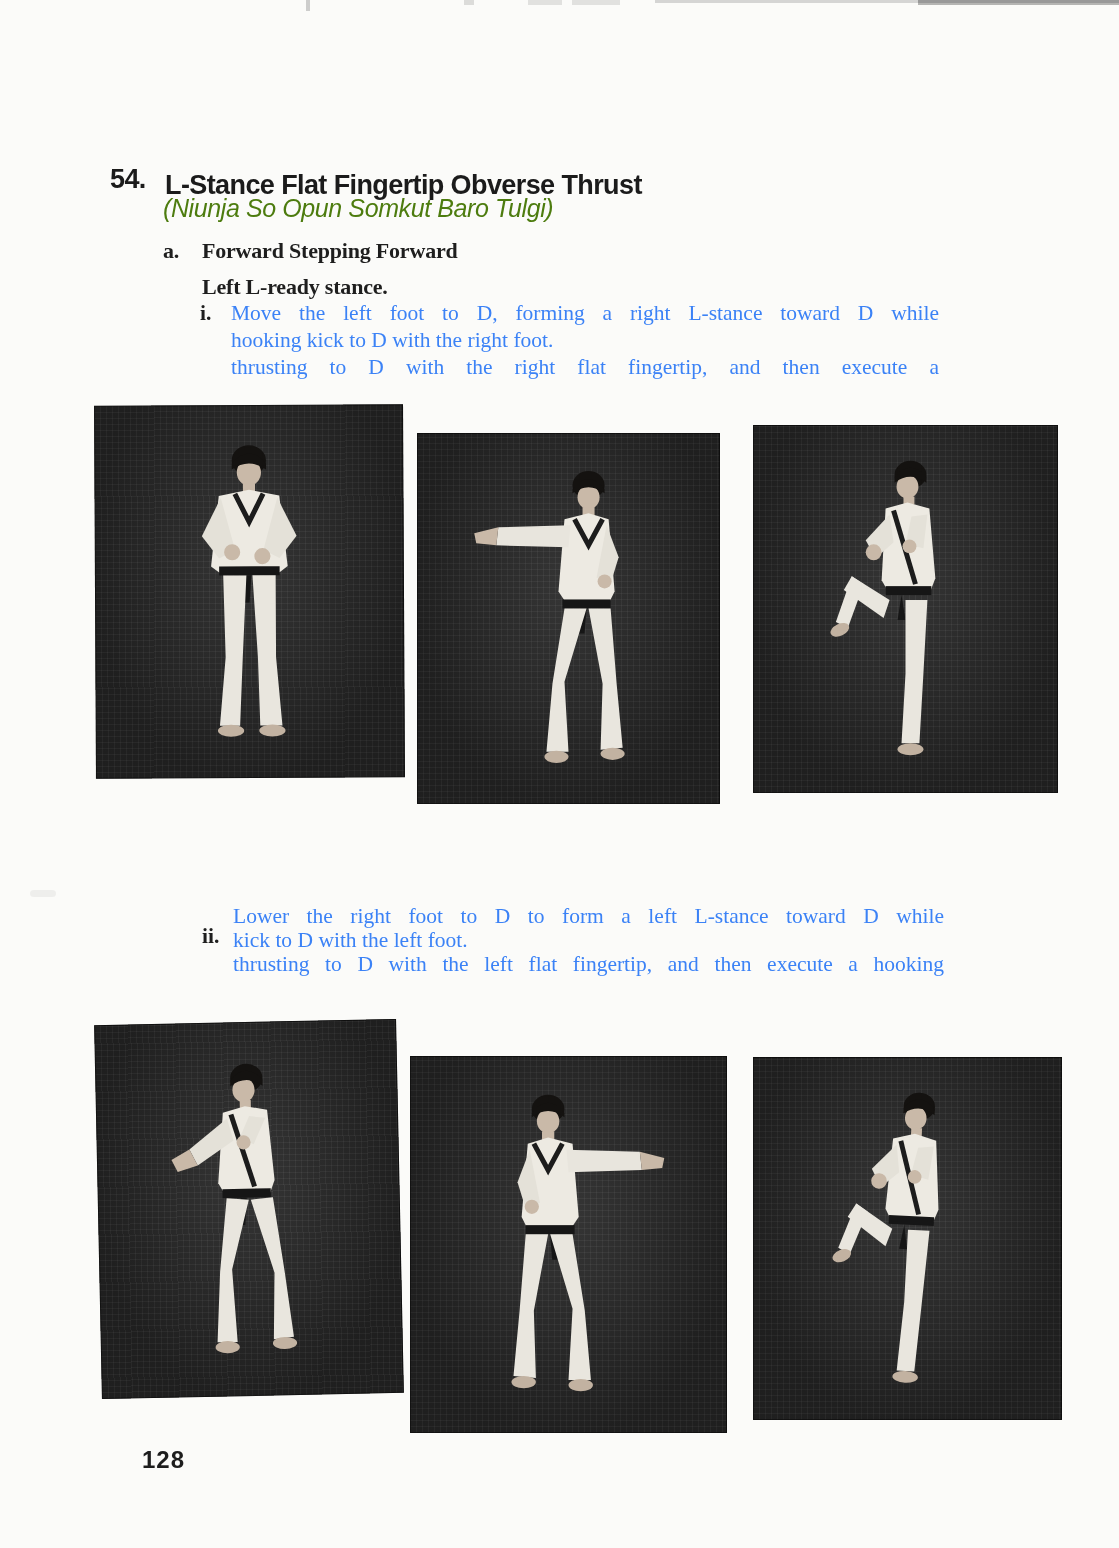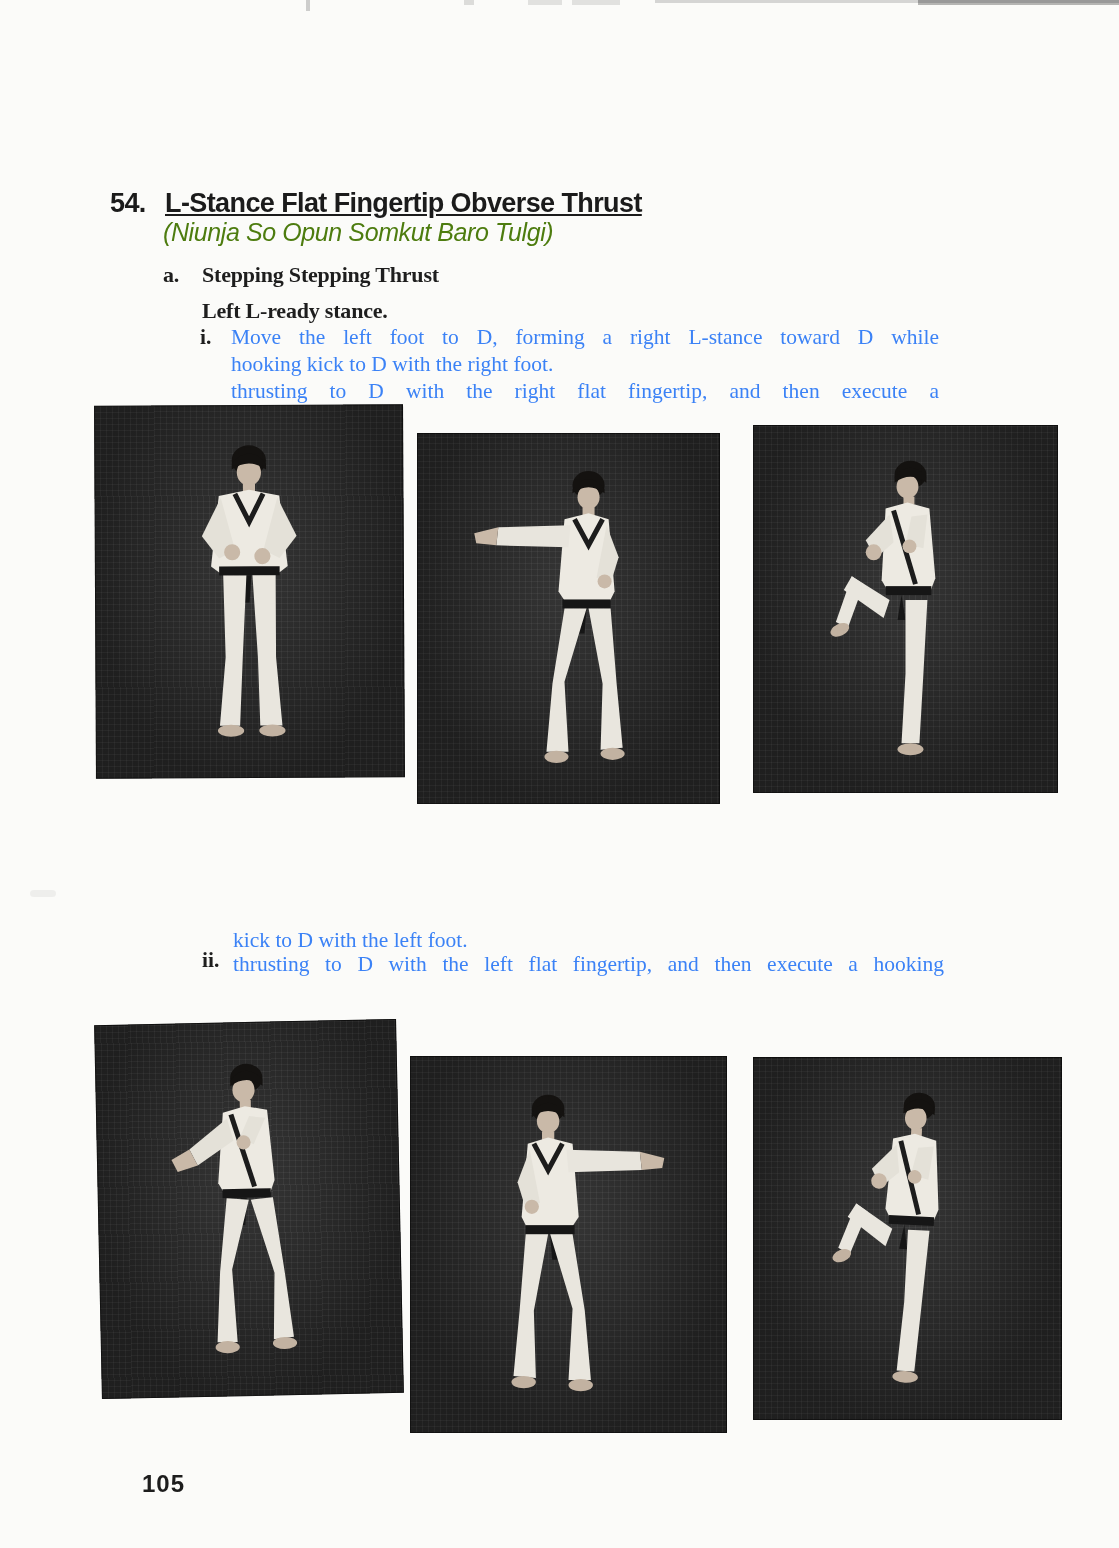--- a/index.html
+++ b/index.html
@@ -5,21 +5,21 @@
   html,body{margin:0;padding:0;background:#e8e8e6;}
   .page{
     position:relative;
     width:1119px;height:1548px;
     margin:0 auto;
     background:var(--paper,#fbfbf9);
     font-family:"Liberation Serif","DejaVu Serif",serif;
     color:var(--ink,#222);
     overflow:hidden;
   }
-  .abs{position:absolute;line-height:1;margin-top:24px;}
+  .abs{position:absolute;line-height:1;}
   
   .h-num,.h-title{
     font-family:"Liberation Sans","DejaVu Sans",sans-serif;
     font-weight:bold;font-size:27px;letter-spacing:-0.6px;color:#1b1b1b;
   }
   .h-rom{
     font-family:"Liberation Sans","DejaVu Sans",sans-serif;
     font-style:italic;font-size:25px;letter-spacing:-0.4px;color:#4d7c0f;
   }
   .sec-label,.sec-title,.stance{
@@ -56,25 +56,25 @@
 
   <div class="artifact" style="left:306px;top:0;width:4px;height:11px;background:rgba(0,0,0,0.18);"></div>
   <div class="artifact" style="left:464px;top:0;width:10px;height:5px;background:rgba(0,0,0,0.12);"></div>
   <div class="artifact" style="left:528px;top:0;width:34px;height:5px;background:rgba(0,0,0,0.10);"></div>
   <div class="artifact" style="left:572px;top:0;width:48px;height:5px;background:rgba(0,0,0,0.10);"></div>
   <div class="artifact" style="left:655px;top:0;width:464px;height:3px;background:rgba(0,0,0,0.15);"></div>
   <div class="artifact" style="left:918px;top:0;width:201px;height:5px;background:rgba(0,0,0,0.28);"></div>
   <div class="artifact" style="left:30px;top:890px;width:26px;height:7px;background:rgba(0,0,0,0.05);border-radius:4px;"></div>
 
   <div class="abs h-num" style="left:110px;top:166px;">54.</div>
-  <div class="abs h-title" style="left:165px;top:166px;text-decoration:underline;">L-Stance Flat Fingertip Obverse Thrust</div>
+  <div class="abs h-title" style="left:165px;top:172px;">L-Stance Flat Fingertip Obverse Thrust</div>
   <div class="abs h-rom" style="left:163px;top:196px;">(Niunja So Opun Somkut Baro Tulgi)</div>
 
   <div class="abs sec-label" style="left:163px;top:240px;">a.</div>
-  <div class="abs sec-title" style="left:202px;top:240px;">Stepping Stepping Thrust</div>
+  <div class="abs sec-title" style="left:202px;top:240px;">Forward Stepping Forward</div>
   <div class="abs stance" style="left:202px;top:276px;text-align:center;">Left L-ready stance.</div>
 
   <div class="abs step-label" style="left:200px;top:303px;">i.</div>
   <div class="abs step-body" style="left:231px;top:300px;width:708px;">
     <div class="line just">Move the left foot to D, forming a right L-stance toward D while</div>
     <div class="line">hooking kick to D with the right foot.</div>
     <div class="line just">thrusting to D with the right flat fingertip, and then execute a</div>
   </div>
 
   <div class="photo" style="left:95px;top:405px;width:309px;height:373px;transform:rotate(-0.3deg);" aria-label="left L-ready stance, front view">
@@ -88,41 +88,42 @@
       </svg>
   </div>
   <div class="photo" style="left:753px;top:425px;width:305px;height:368px;" aria-label="hooking kick with the right foot, side view">
     <svg viewBox="0 0 300 370" preserveAspectRatio="xMidYMax meet">
         <use href="#pose3"></use>
       </svg>
   </div>
 
   <div class="abs step-label" style="left:202px;top:926px;">ii.</div>
   <div class="abs step-body step-body2" style="left:233px;top:904px;width:711px;">
+    <div class="line just">Lower the right foot to D to form a left L-stance toward D while</div>
     <div class="line">kick to D with the left foot.</div>
     <div class="line just">thrusting to D with the left flat fingertip, and then execute a hooking</div>
   </div>
 
   <div class="photo" style="left:98px;top:1022px;width:302px;height:374px;transform:rotate(-1.2deg);" aria-label="left L-stance flat fingertip thrust, side view">
     <svg viewBox="0 0 300 370" preserveAspectRatio="xMidYMax meet">
         <use href="#pose4"></use>
       </svg>
   </div>
   <div class="photo" style="left:410px;top:1056px;width:317px;height:377px;" aria-label="left flat fingertip thrust in left L-stance, front view">
     <svg viewBox="0 0 300 370" preserveAspectRatio="xMidYMax meet">
         <use href="#pose2" transform="translate(300,0) scale(-1,1)"></use>
       </svg>
   </div>
   <div class="photo" style="left:753px;top:1057px;width:309px;height:363px;" aria-label="hooking kick with the left foot, side view">
     <svg viewBox="0 0 300 370" preserveAspectRatio="xMidYMax meet">
         <use href="#pose3" transform="rotate(3 150 185)"></use>
       </svg>
   </div>
 
-  <div class="abs pagenum" style="left:142px;top:1448px;">105</div>
+  <div class="abs pagenum" style="left:142px;top:1448px;">128</div>
 
   <svg width="0" height="0" style="position:absolute;">
     <defs>
       <g id="pose1">
         <ellipse cx="150" cy="55" rx="17" ry="15" fill="#141210"></ellipse>
         <ellipse cx="150" cy="67" rx="12" ry="13" fill="#c9b9a8"></ellipse>
         <path d="M133,58 Q150,38 167,58 L167,64 Q150,52 133,64 Z" fill="#141210"></path>
         <rect x="144" y="78" width="12" height="9" fill="#c9b9a8"></rect>
         <path d="M150,84 L120,90 L112,160 L120,166 L180,166 L188,160 L180,90 Z" fill="#edeae2"></path>
         <path d="M136,88 L150,116 L164,88" stroke="#1c1c1c" stroke-width="5" fill="none"></path>

